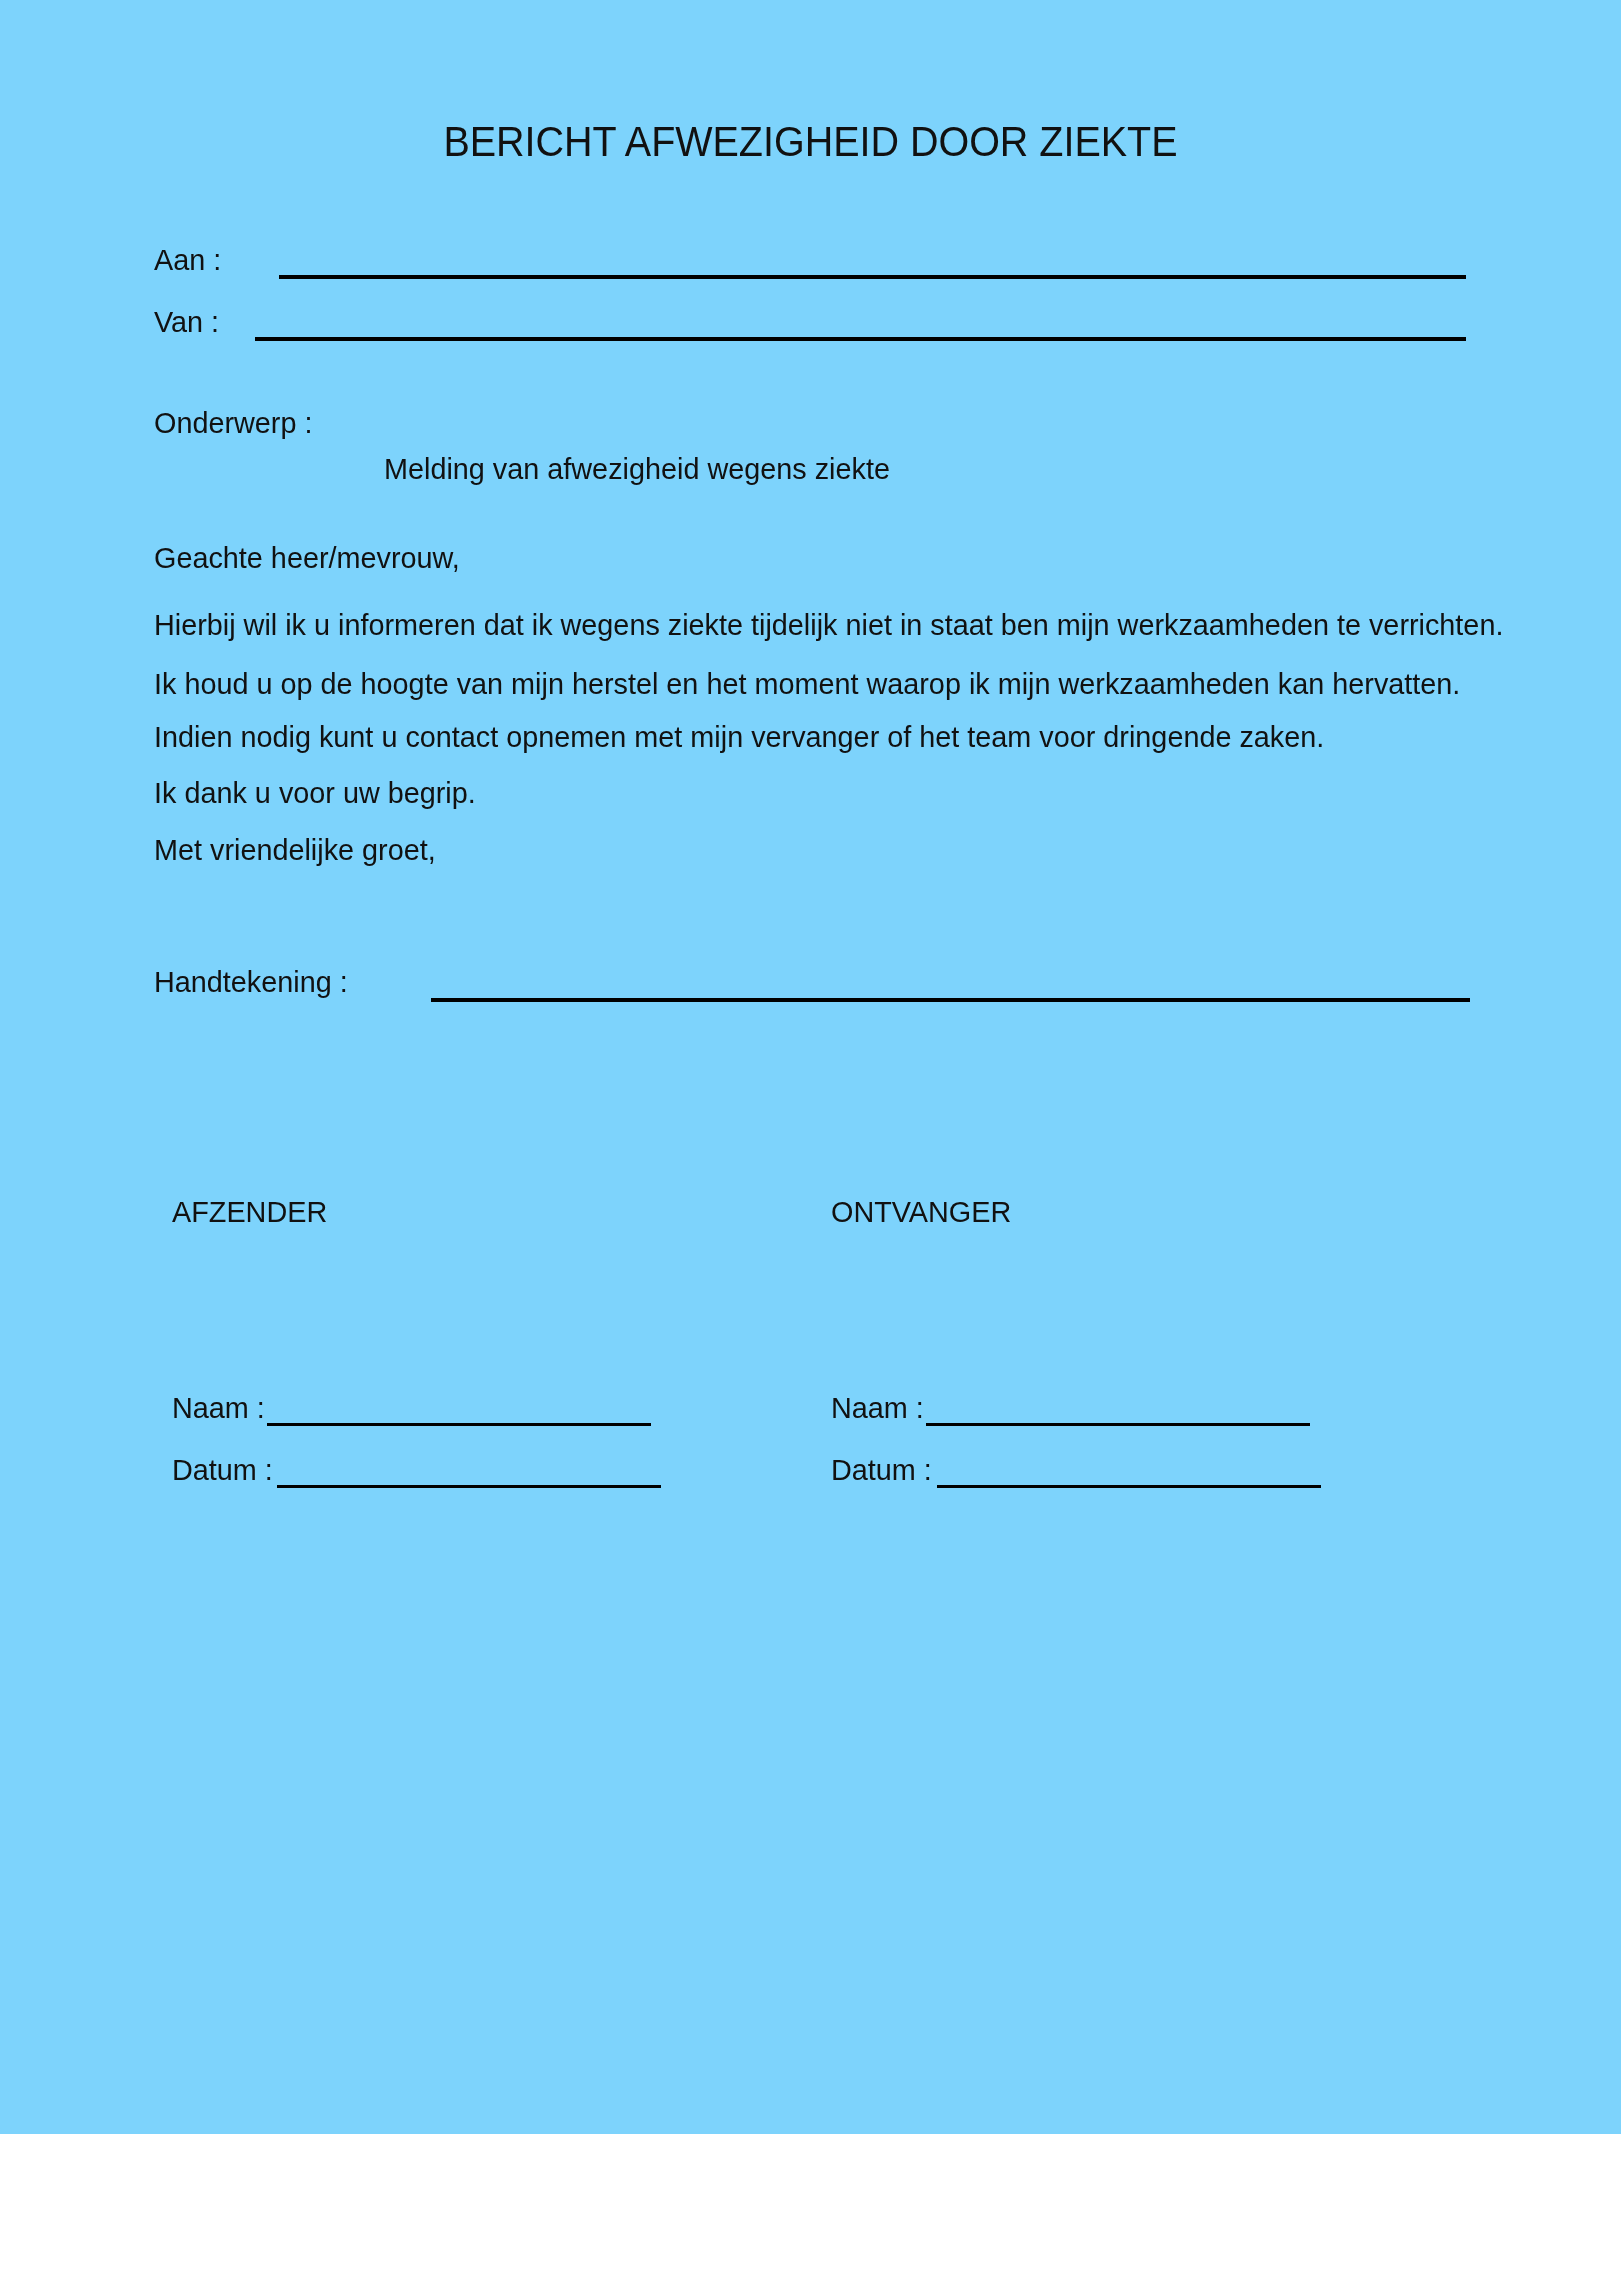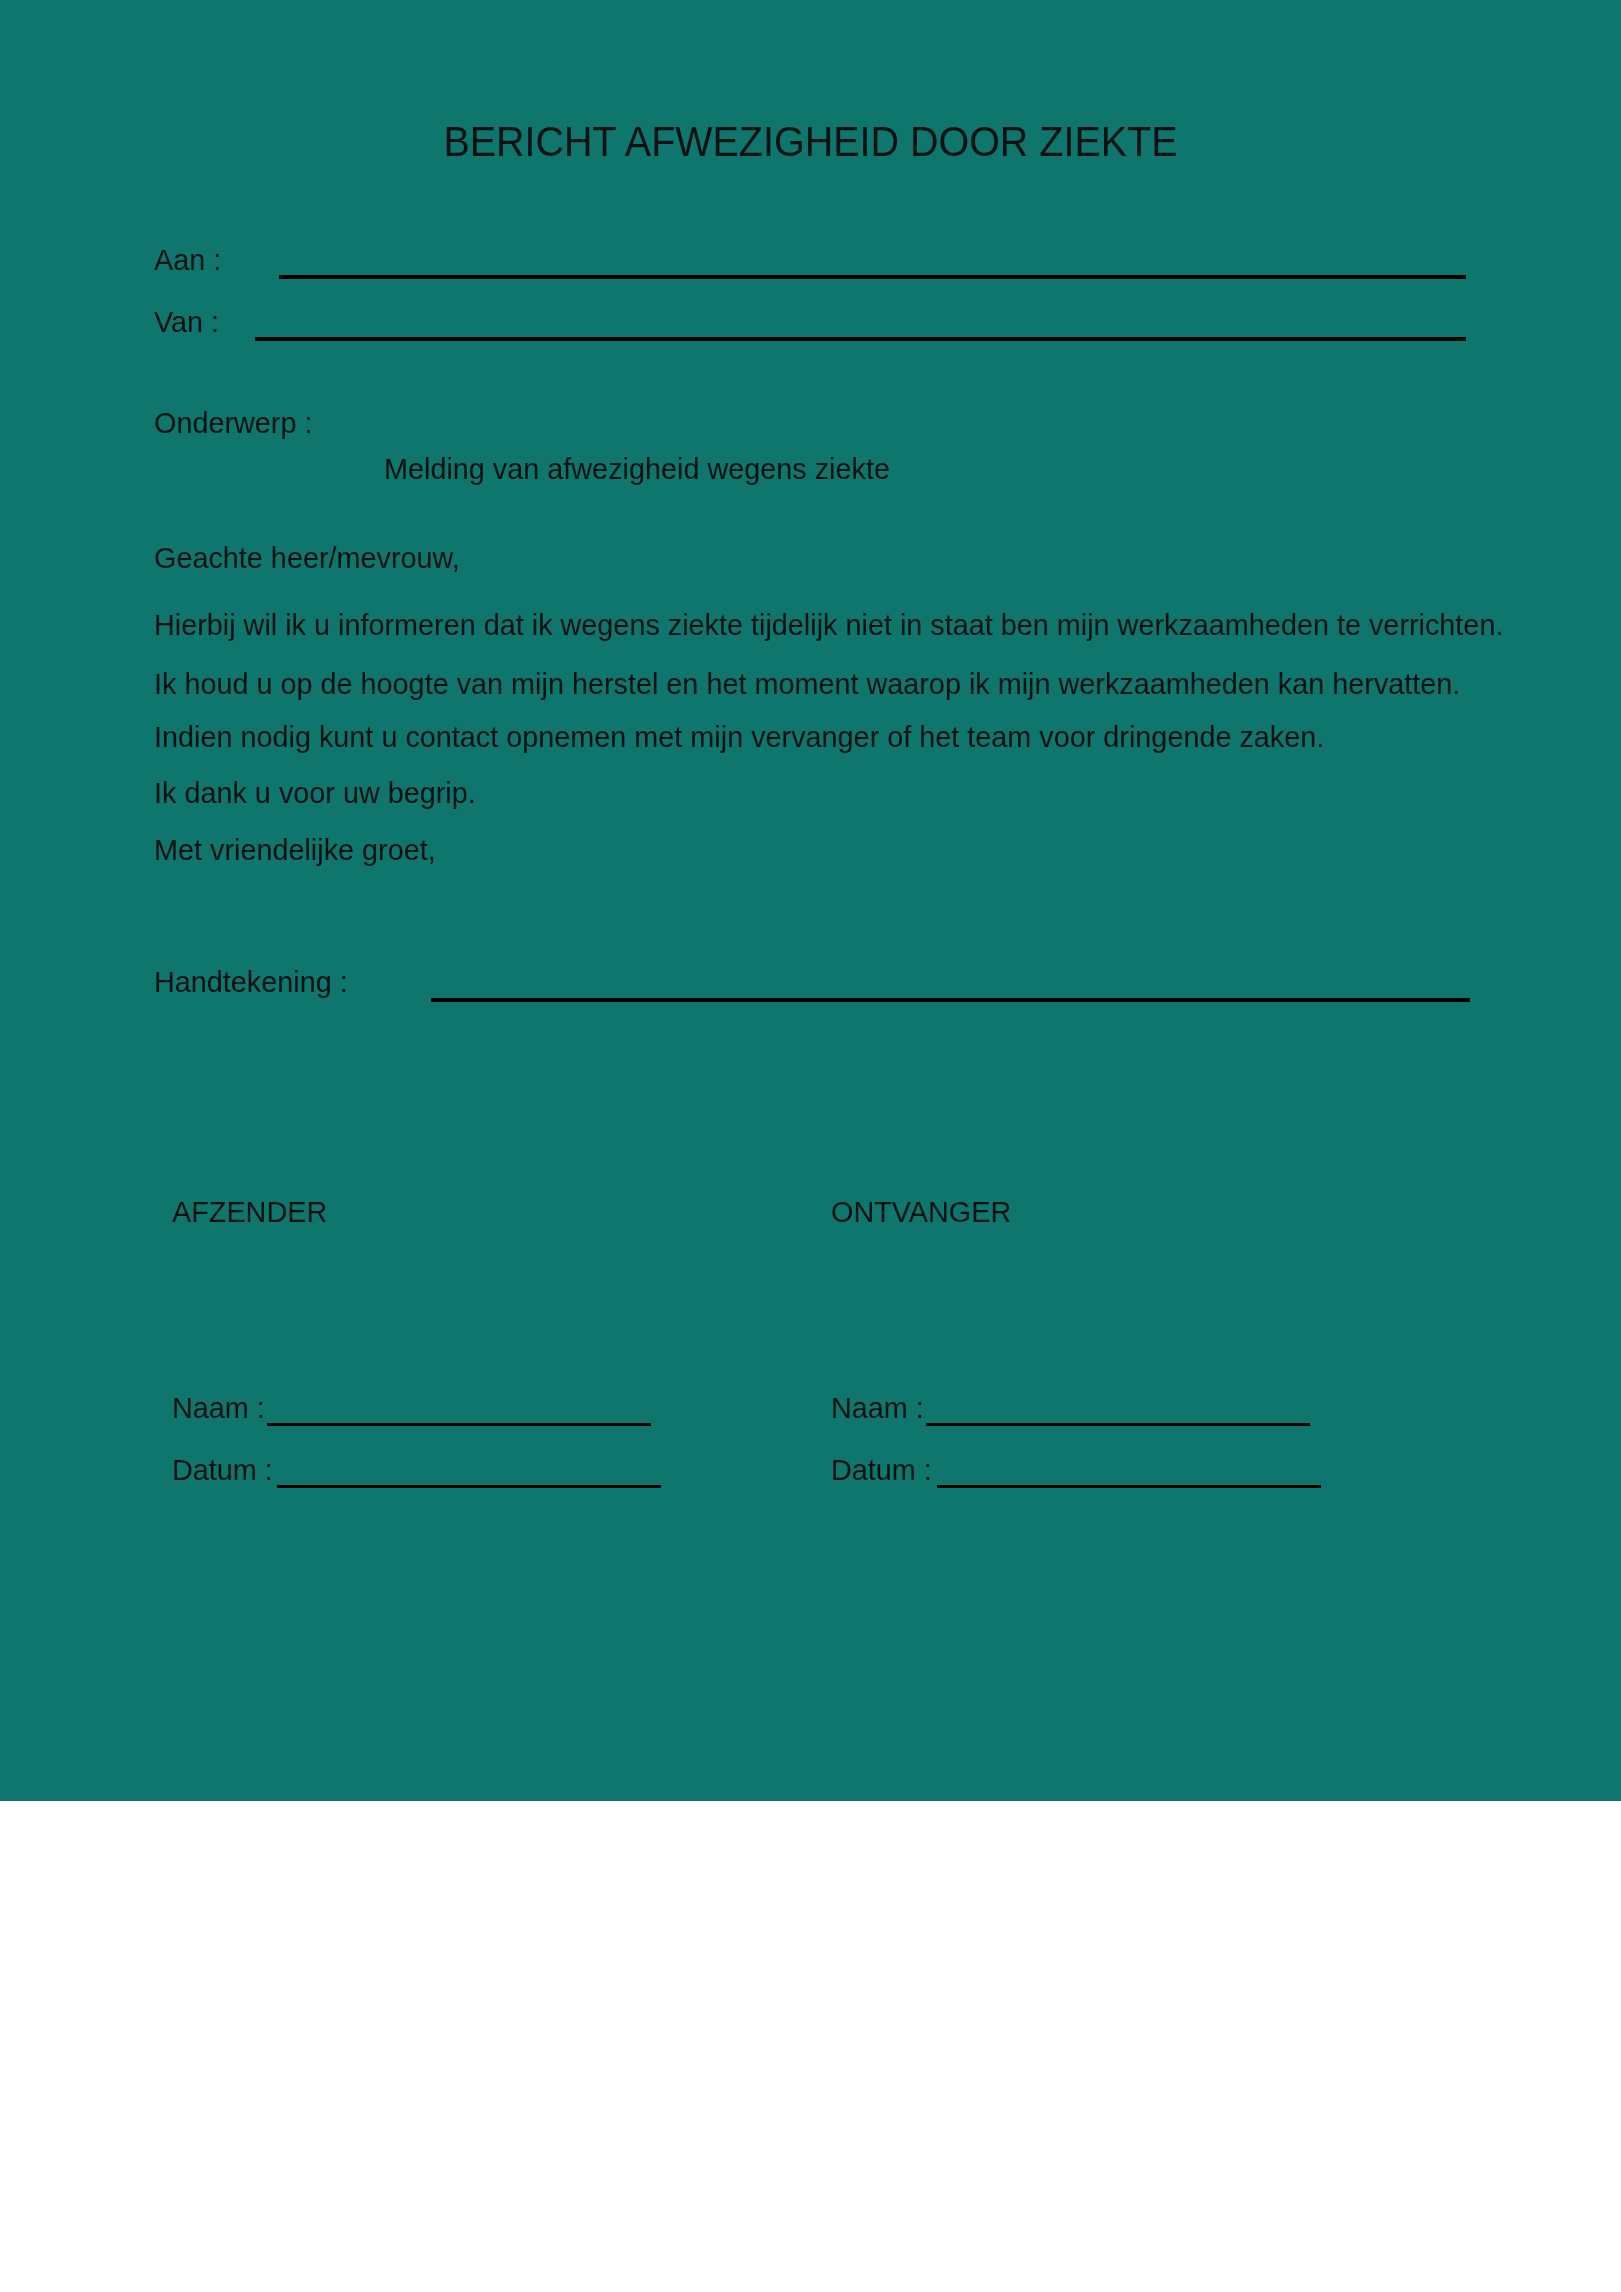--- a/index.html
+++ b/index.html
@@ -3,22 +3,22 @@
 <meta charset="utf-8">
 <style>
   html, body {
     margin: 0;
     padding: 0;
     background: #ffffff;
   }
   .page {
     position: relative;
     width: 1621px;
-    height: 1801px;
-    background: #0f766e;
+    height: 2134px;
+    background: #7dd3fc;
     color: #111111;
     font-family: "Liberation Sans", "DejaVu Sans", sans-serif;
     overflow: hidden;
   }
   .t {
     position: absolute;
     white-space: nowrap;
     font-size: 30px;
     line-height: 35px;
     transform: scaleX(0.96);

